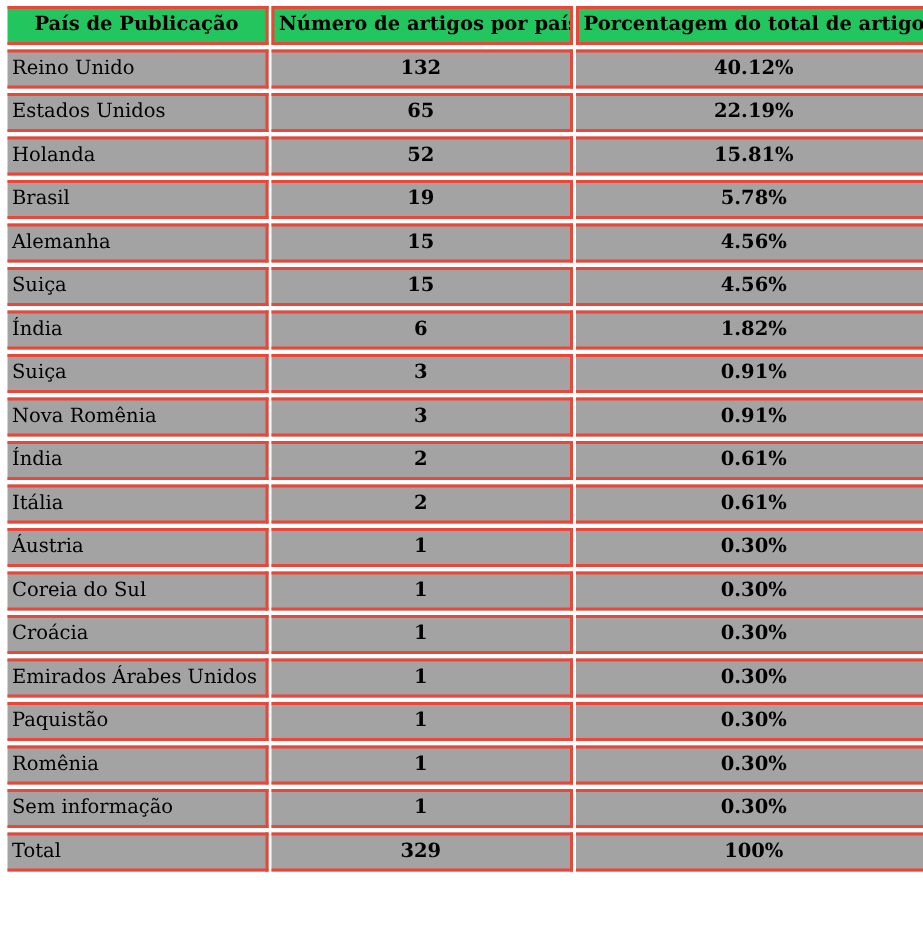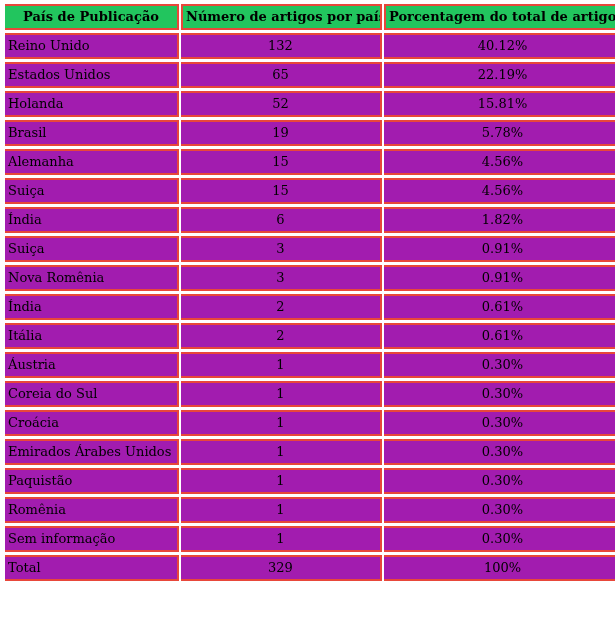--- a/index.html
+++ b/index.html
@@ -43,25 +43,25 @@
     th {
       background: #22c55e;
       font-weight: bold;
       font-size: 13px;
       text-align: center;
       border-right: 2px solid #e8473a;
       border-left: 2px solid #e8473a;
     }
     th.first { border-left: none; }
     td {
-      background: #a21caf;
+      background: #a3a3a3;
       font-size: 13px;
       border-right: 2px solid #e8473a;
     }
-    td.num, td.pct { text-align: center; }
+    td.num, td.pct { text-align: center; font-weight: bold; }
     td.pct { border-right: none; }
     td.country { text-align: left; }
   </style>
 </head>
 <body>
 
 <div class="wrap">
   <table>
     <colgroup>
       <col class="c1">

